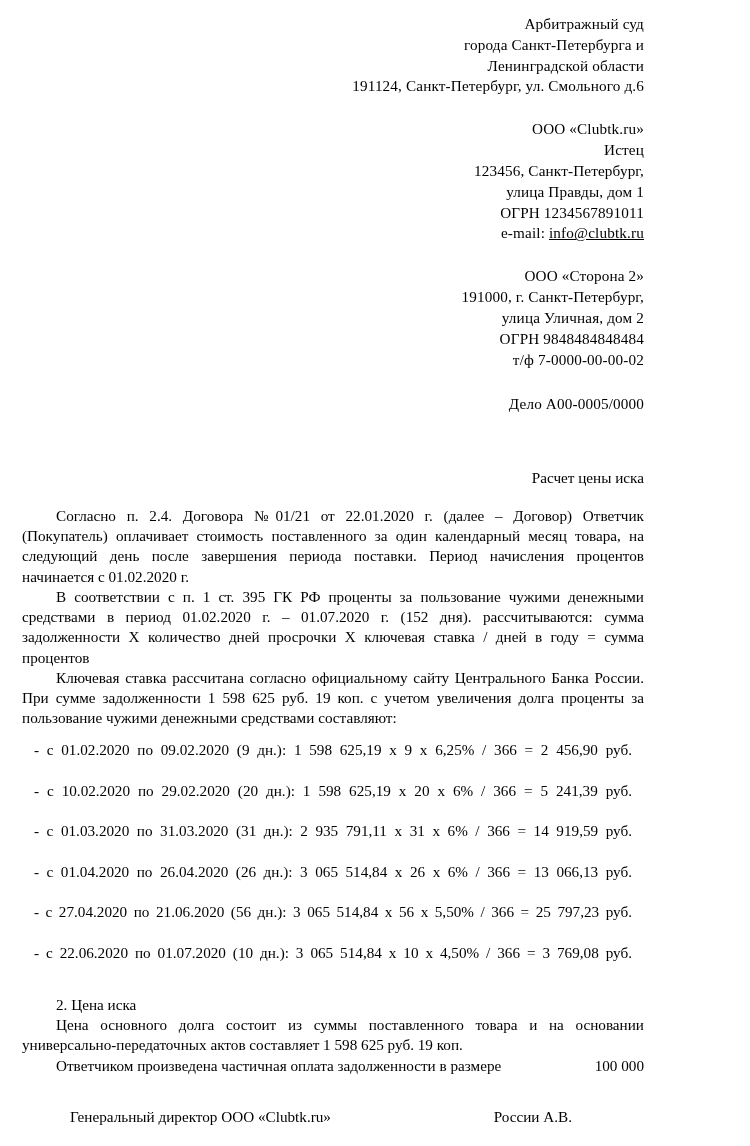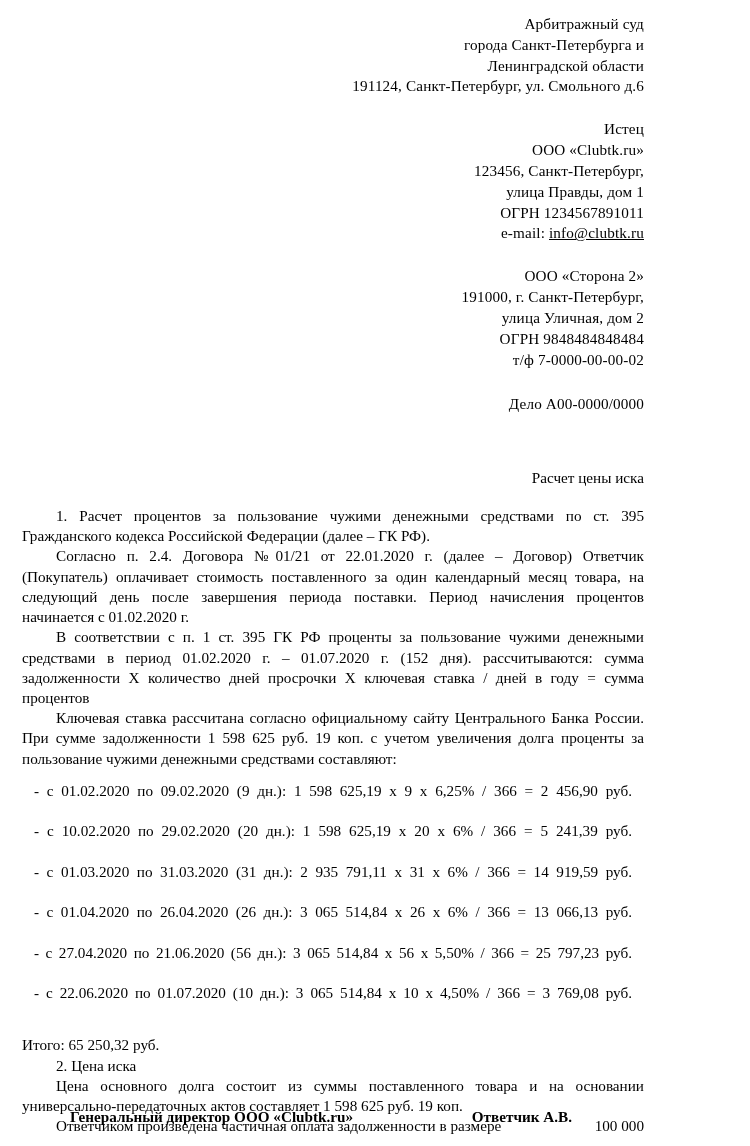--- a/index.html
+++ b/index.html
@@ -104,21 +104,20 @@
   
   .signature {
     position: absolute;
     left: 22px;
     right: 22px;
     bottom: 20px;
     font-size: 15.2px;
     display: flex;
     justify-content: space-between;
     align-items: baseline;
-    font-weight: bold;
   }
   .signature .sig-left  { padding-left: 48px; }
   .signature .sig-right { padding-right: 72px; }
 </style>
 </head>
 <body>
 
 <div class="page">
 
   <div class="header-block">
@@ -126,79 +125,77 @@
     <div class="header-group">
       <span class="line">Арбитражный суд</span>
       <span class="line">города Санкт-Петербурга и</span>
       <span class="line">Ленинградской области</span>
       <span class="line">191124, Санкт-Петербург, ул. Смольного д.6</span>
     </div>
 
     <div class="gap-court"></div>
 
     <div class="header-group">
+      <span class="line">ООО «Clubtk.ru»</span>
       <span class="line">Истец</span>
-      <span class="line">ООО «Clubtk.ru»</span>
       <span class="line">123456, Санкт-Петербург,</span>
       <span class="line">улица Правды, дом 1</span>
       <span class="line">ОГРН 1234567891011</span>
       <span class="line"><span>e-mail: </span><span class="email-link">info@clubtk.ru</span></span>
     </div>
 
     <div class="gap-plaintiff"></div>
 
     <div class="header-group">
       <span class="line">ООО «Сторона 2»</span>
       <span class="line">191000, г. Санкт-Петербург,</span>
       <span class="line">улица Уличная, дом 2</span>
       <span class="line">ОГРН 9848484848484</span>
       <span class="line">т/ф 7-0000-00-00-02</span>
     </div>
 
     <div class="gap-defendant"></div>
 
     <div class="header-group">
-      <span class="line">Дело А00-0000/0000</span>
+      <span class="line">Дело А00-0005/0000</span>
     </div>
 
     <div class="gap-case"></div>
 
 
   </div>
 
   <div class="doc-title">Расчет цены иска</div>
 
   <div class="body-text">
 
-    <p>1. Расчет процентов за пользование чужими денежными средствами по ст. 395 Гражданского кодекса Российской Федерации (далее – ГК РФ).</p>
     <p>Согласно п. 2.4. Договора №01/21 от 22.01.2020 г. (далее – Договор) Ответчик (Покупатель) оплачивает стоимость поставленного за один календарный месяц товара, на следующий день после завершения периода поставки. Период начисления процентов начинается с 01.02.2020 г.</p>
     <p>В соответствии с п. 1 ст. 395 ГК РФ проценты за пользование чужими денежными средствами в период 01.02.2020 г. – 01.07.2020 г. (152 дня). рассчитываются: сумма задолженности Х количество дней просрочки Х ключевая ставка / дней в году = сумма процентов</p>
     <p>Ключевая ставка рассчитана согласно официальному сайту Центрального Банка России. При сумме задолженности 1 598 625 руб. 19 коп. с учетом увеличения долга проценты за пользование чужими денежными средствами составляют:</p>
 
     <ul class="calc-list">
       <li>- с 01.02.2020 по 09.02.2020 (9 дн.): 1 598 625,19 х 9 х 6,25% / 366 = 2 456,90 руб.</li>
       <li>- с 10.02.2020 по 29.02.2020 (20 дн.): 1 598 625,19 х 20 х 6% / 366 = 5 241,39 руб.</li>
       <li>- с 01.03.2020 по 31.03.2020 (31 дн.): 2 935 791,11 х 31 х 6% / 366 = 14 919,59 руб.</li>
       <li>- с 01.04.2020 по 26.04.2020 (26 дн.): 3 065 514,84 х 26 х 6% / 366 = 13 066,13 руб.</li>
       <li>- с 27.04.2020 по 21.06.2020 (56 дн.): 3 065 514,84 х 56 х 5,50% / 366 = 25 797,23 руб.</li>
       <li>- с 22.06.2020 по 01.07.2020 (10 дн.): 3 065 514,84 х 10 х 4,50% / 366 = 3 769,08 руб.</li>
     </ul>
 
-    <p class="total-line no-indent">Итого: 65 250,32 руб.</p>
 
     <p class="section-head">2. Цена иска</p>
     <p>Цена основного долга состоит из суммы поставленного товара и на основании универсально-передаточных актов составляет 1 598 625 руб. 19 коп.</p>
 
     <p class="no-indent">
       <span class="spaced-line">
         <span style="padding-left:34px;">Ответчиком произведена частичная оплата задолженности в размере</span>
         <span>100 000</span>
       </span>
     </p>
 
   </div>
 
   <div class="signature">
     <span class="sig-left">Генеральный директор ООО «Clubtk.ru»</span>
-    <span class="sig-right">Ответчик А.В.</span>
+    <span class="sig-right">России А.В.</span>
   </div>
 
 </div>
 
 </body></html>

